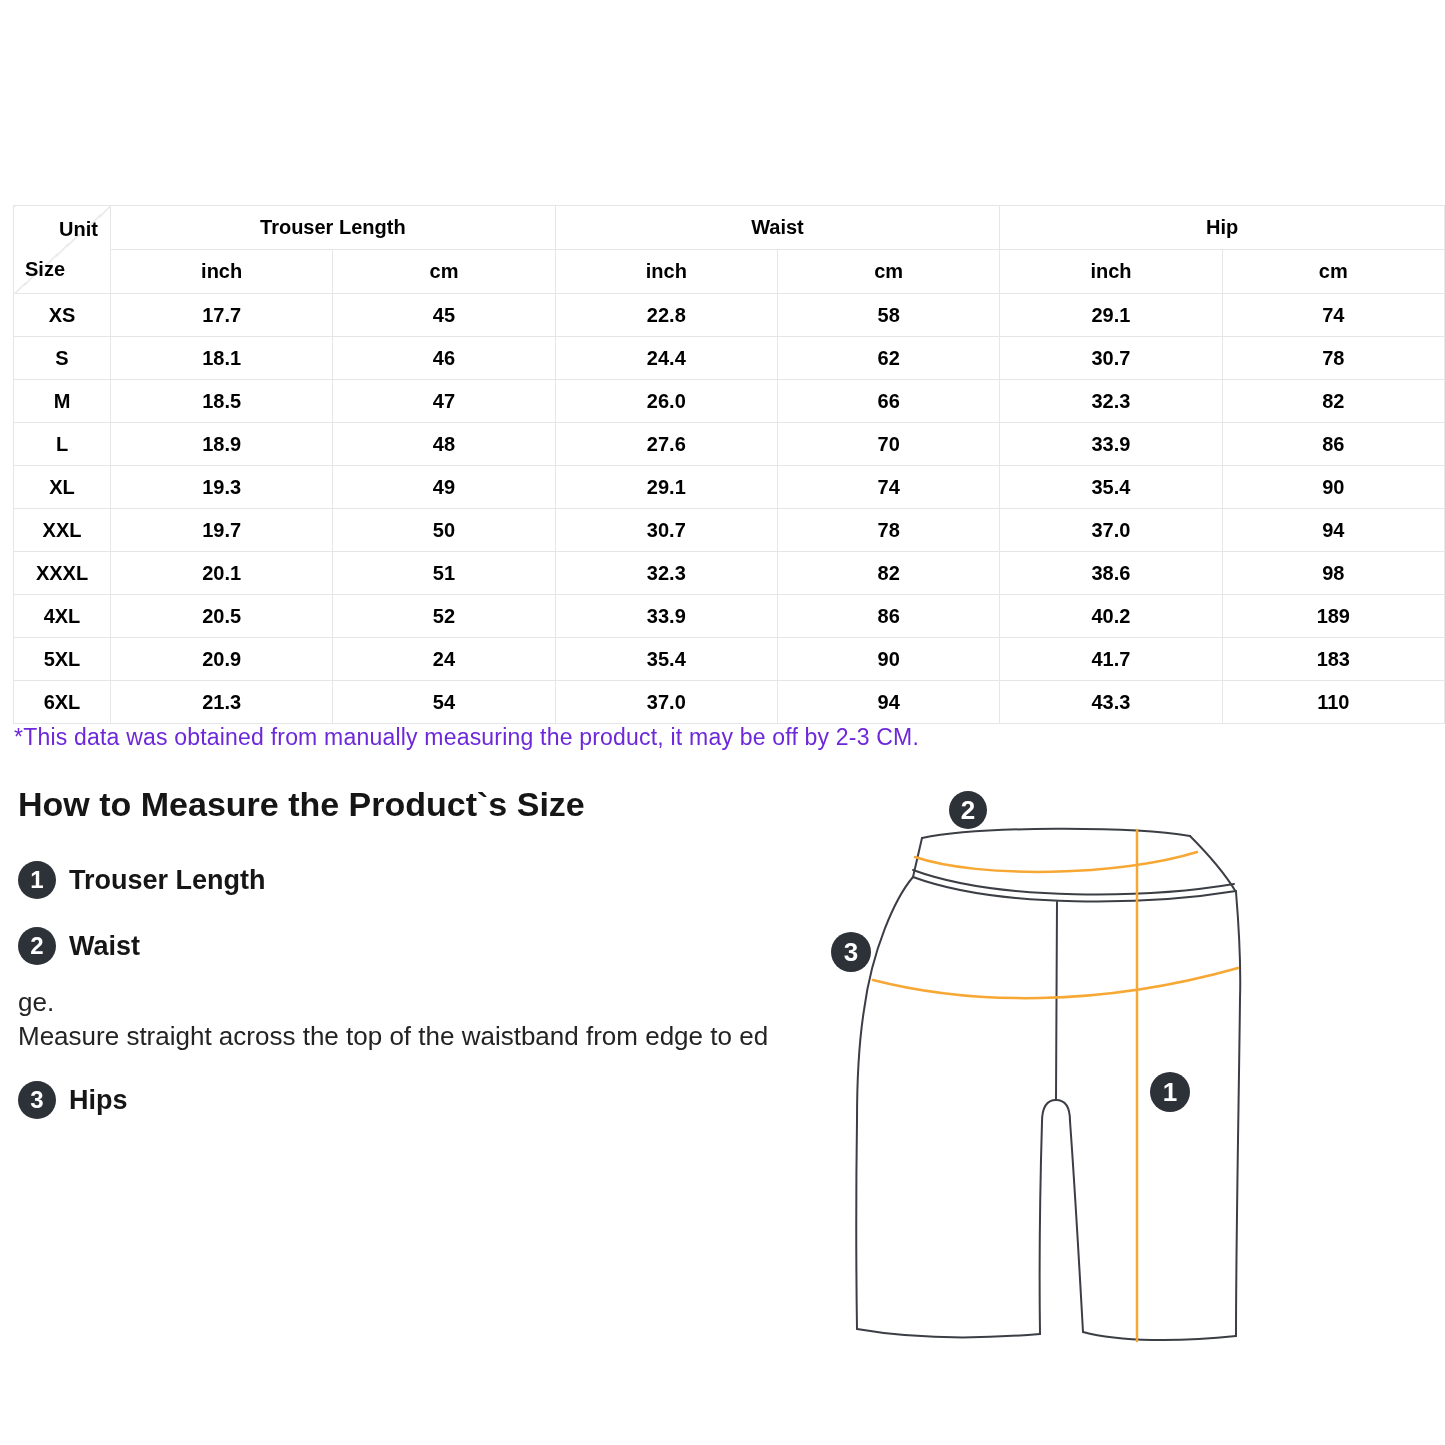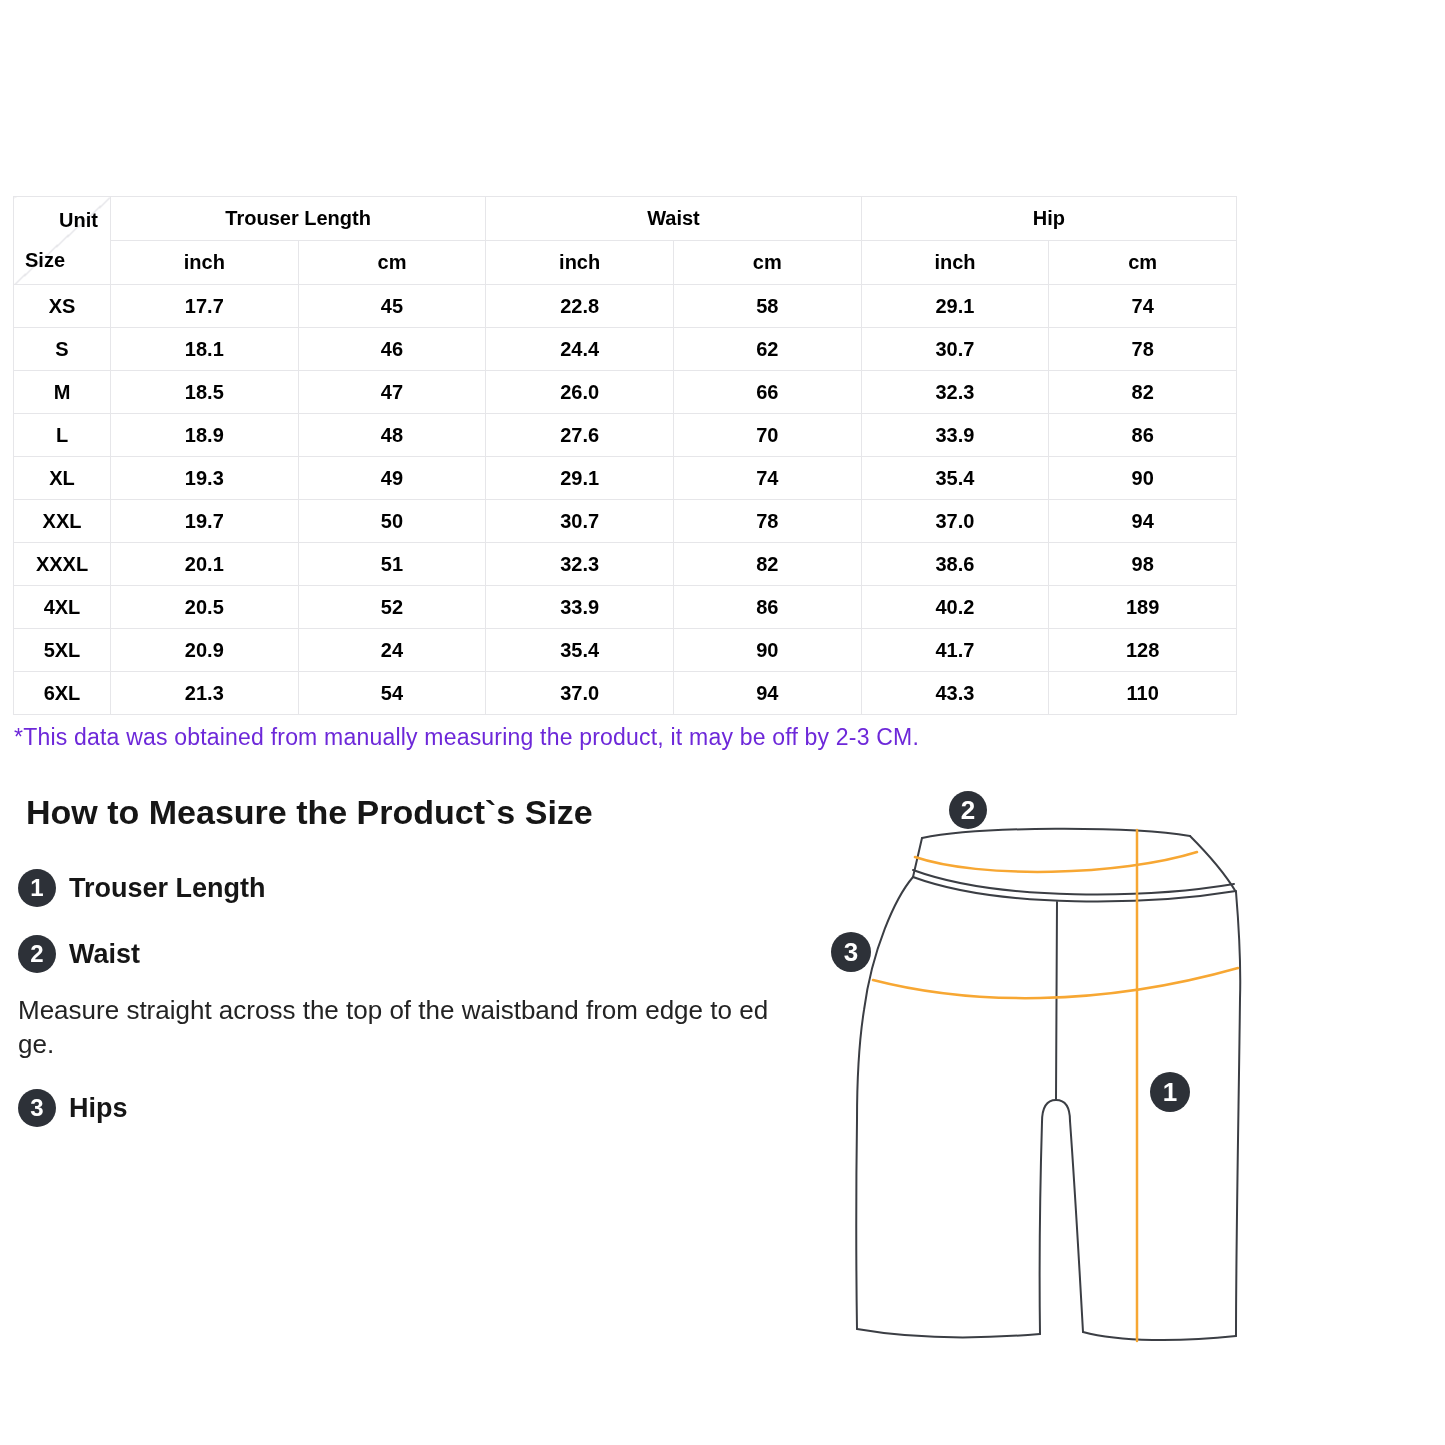--- a/index.html
+++ b/index.html
@@ -2,21 +2,21 @@
 <html><head>
 <meta charset="utf-8">
 <style>
   html,body{margin:0;padding:0;background:#fff;}
   .page{
     position:relative;width:1445px;height:1445px;background:#ffffff;overflow:hidden;
     font-family:"Liberation Sans", sans-serif;color:#111;
   }
   
   .size-table{
-    position:absolute;left:13px;top:196px;width:1224px;
+    position:absolute;left:13px;top:205px;width:1432px;
     border-collapse:collapse;table-layout:fixed;
   }
   .size-table th,.size-table td{
     border:1px solid #e6e6e9;text-align:center;vertical-align:middle;
     font-size:20px;font-weight:700;color:#000;padding:0;background:#fff;
   }
   .size-table thead tr{height:44px;}
   .size-table tbody tr{height:43px;}
   .corner{
     position:relative;
@@ -24,21 +24,21 @@
   }
   .corner .unit{position:absolute;top:12px;right:12px;}
   .corner .size{position:absolute;bottom:12px;left:11px;}
   
   .note{
     position:absolute;left:14px;top:724px;font-size:23px;color:#6d28d9;
     font-weight:400;letter-spacing:0.2px;
   }
   
   .guide{position:absolute;left:18px;top:783px;width:714px;}
-  .guide-title{margin:8px;font-size:34px;line-height:42px;font-weight:700;color:#161616;}
+  .guide-title{margin:0;font-size:34px;line-height:42px;font-weight:700;color:#161616;}
   .g-item{display:flex;align-items:center;gap:13px;margin-top:28px;}
   .g-item.first{margin-top:36px;}
   .g-badge{
     width:38px;height:38px;border-radius:50%;background:#2d3138;color:#fff;
     font-size:24px;font-weight:700;display:flex;align-items:center;justify-content:center;
     flex:0 0 38px;
   }
   .g-label{font-size:27px;font-weight:700;color:#161616;}
   .g-desc{margin-top:20px;font-size:26px;line-height:34px;color:#232323;font-weight:400;}
   .g-desc div{white-space:nowrap;}
@@ -156,21 +156,21 @@
           <td>40.2</td>
           <td>189</td>
         </tr>
         <tr>
           <th>5XL</th>
           <td>20.9</td>
           <td>24</td>
           <td>35.4</td>
           <td>90</td>
           <td>41.7</td>
-          <td>128</td>
+          <td>183</td>
         </tr>
         <tr>
           <th>6XL</th>
           <td>21.3</td>
           <td>54</td>
           <td>37.0</td>
           <td>94</td>
           <td>43.3</td>
           <td>110</td>
         </tr>
@@ -184,22 +184,22 @@
     <div id="guide-items">
         <div class="g-item first">
           <span class="g-badge">1</span>
           <span class="g-label">Trouser Length</span>
         </div>
         <div class="g-item">
           <span class="g-badge">2</span>
           <span class="g-label">Waist</span>
         </div>
         <div class="g-desc">
+          <div>ge.</div>
           <div>Measure straight across the top of the waistband from edge to ed</div>
-          <div>ge.</div>
         </div>
         <div class="g-item">
           <span class="g-badge">3</span>
           <span class="g-label">Hips</span>
         </div>
       </div>
   </div>
 
   <svg class="diagram" viewBox="0 0 480 560" xmlns="http://www.w3.org/2000/svg">
 

